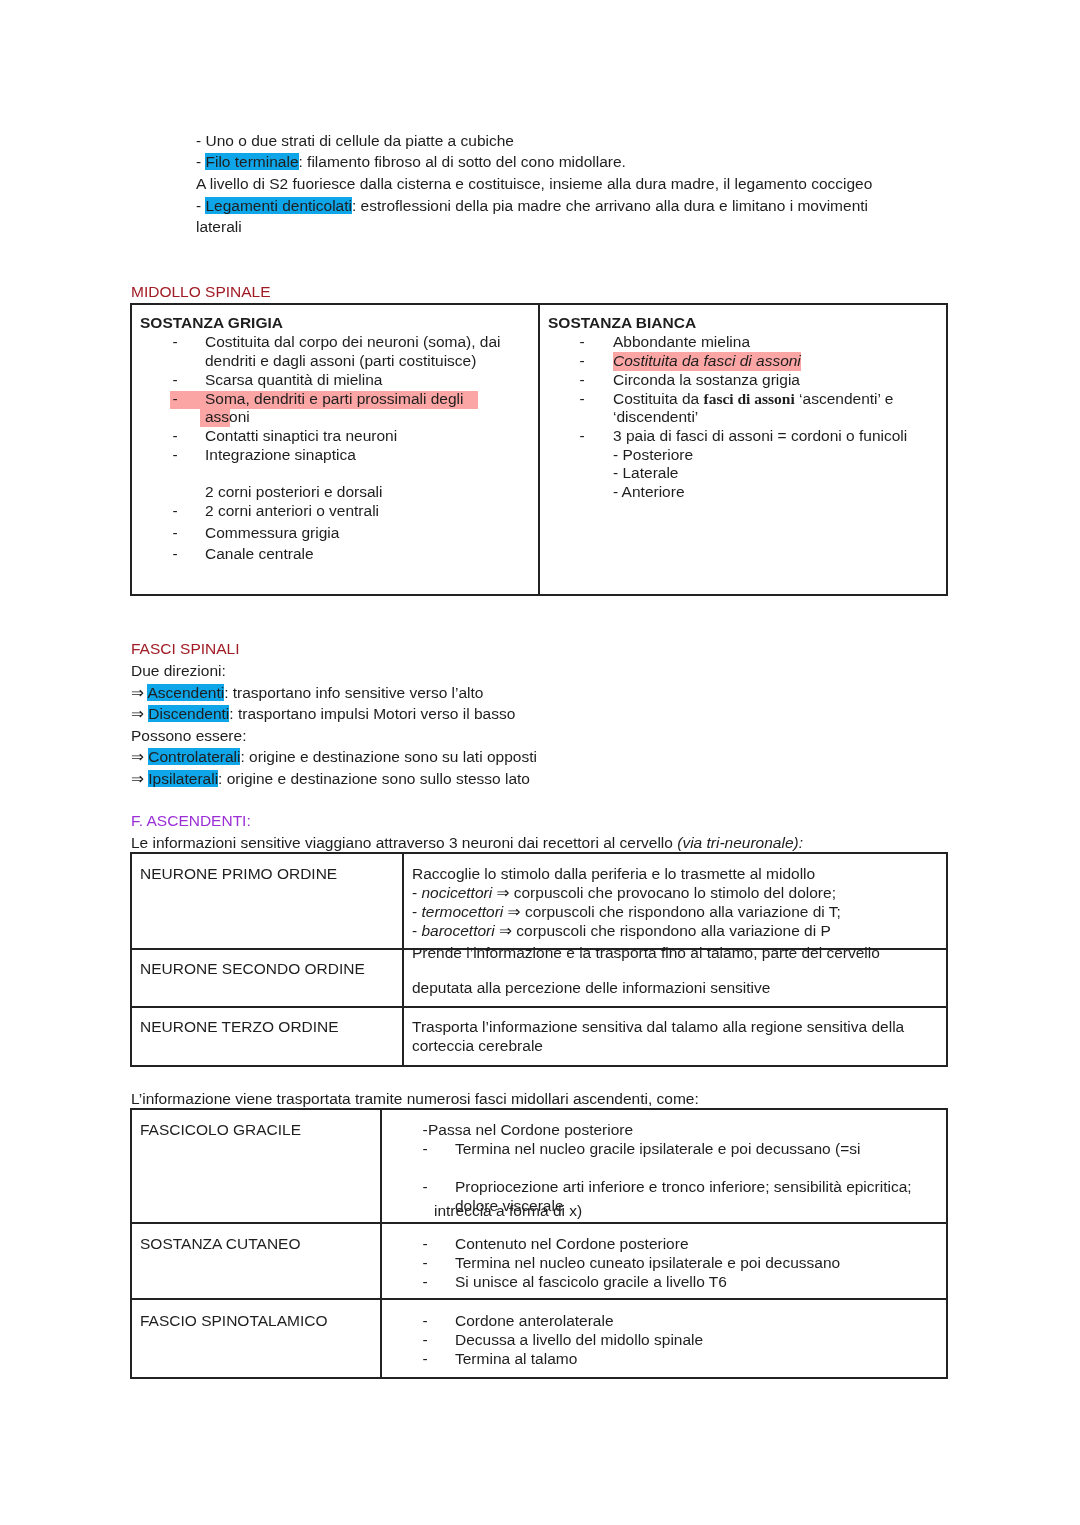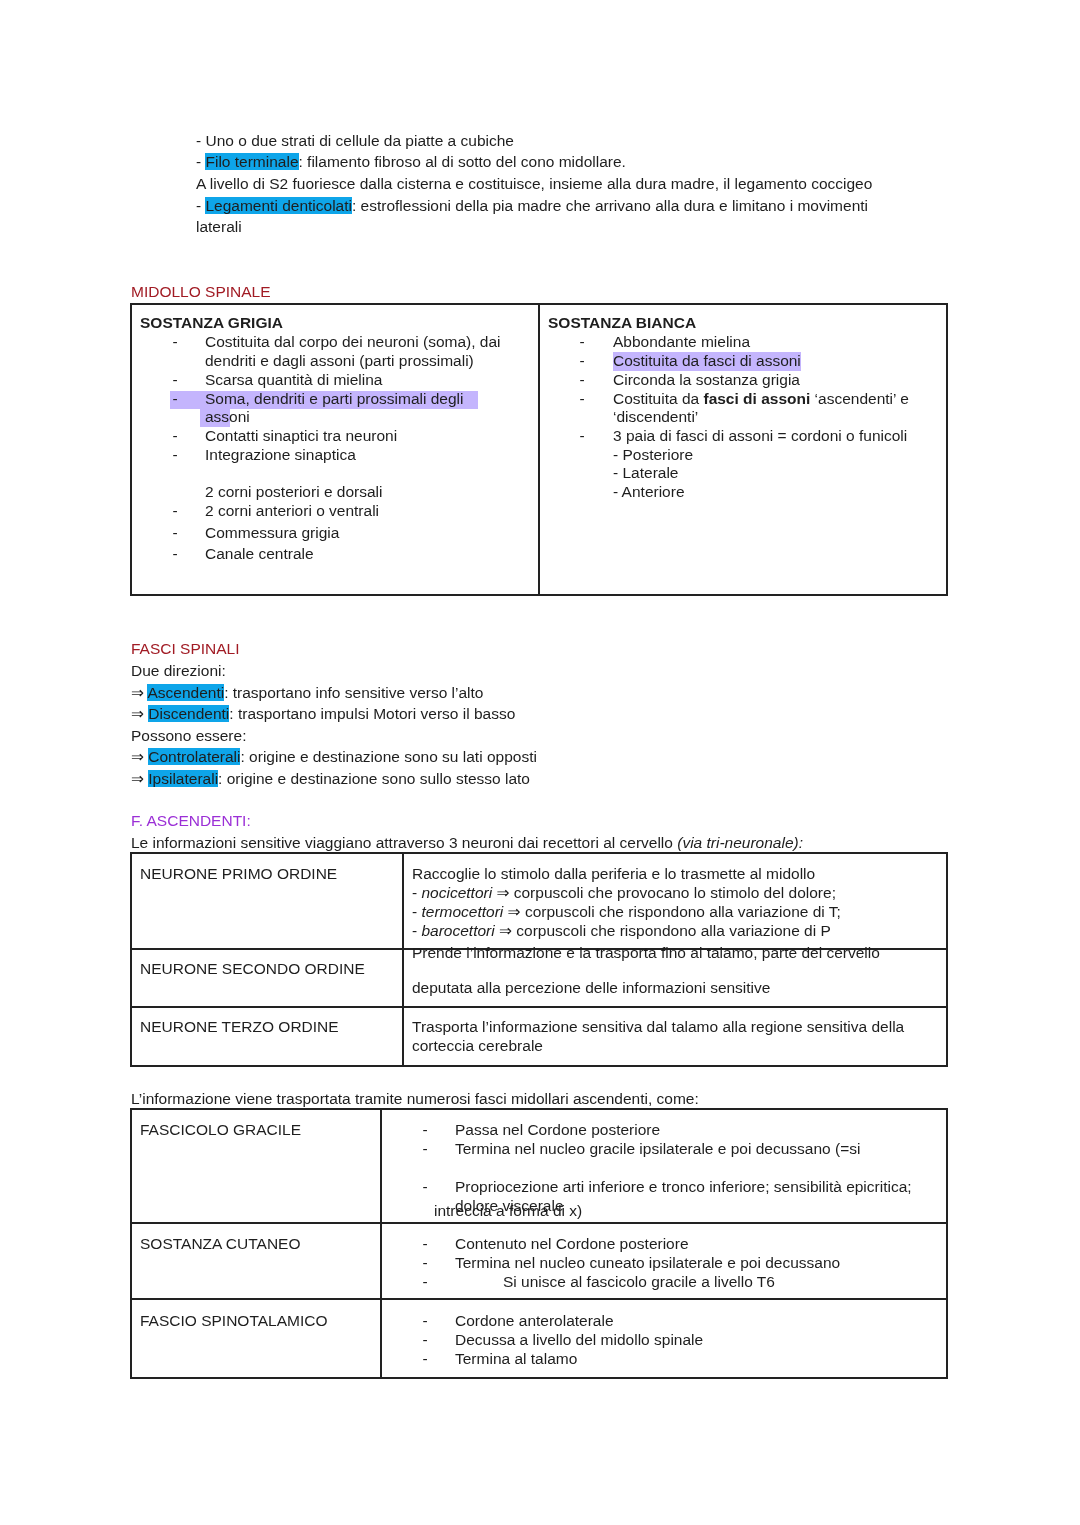--- a/index.html
+++ b/index.html
@@ -1,27 +1,27 @@
 <!DOCTYPE html>
 <html><head>
 <meta charset="utf-8">
 <style>
   html, body { margin: 0; padding: 0; background: #ffffff; }
   body { width: 1080px; height: 1525px; position: relative; font-family: "Liberation Sans", sans-serif; color: #1e1e1e; font-size: 15.5px; }
   .line { position: absolute; white-space: nowrap; line-height: 21px; }
   .hl-purple { background: #0ea5e9; }
-  .hl-yellow { background: #c4b5fd; }
+  .hl-yellow { background: #fca5a5; font-style: italic; }
   .heading-red { color: #a11b24; }
   .heading-purple { color: #9b2fd6; }
   .box { position: absolute; border: 2px solid #222; box-sizing: border-box; }
   .vdiv { position: absolute; width: 2px; background: #222; }
   .hdiv { position: absolute; height: 2px; background: #222; }
   .bul { position: absolute; width: 10px; text-align: center; }
   .t { position: absolute; white-space: nowrap; line-height: 18.5px; }
-  b { font-weight: bold; }
+  b { font-weight: bold; font-family: Liberation Serif, serif; }
   i { font-style: italic; }
 </style>
 </head>
 <body>
 
 <div>
   <div class="line" style="left:196px; top:130px;"><span>- </span><span>Uno o due strati di cellule da piatte a cubiche</span></div>
   <div class="line" style="left:196px; top:151px;"><span>- </span><span class="hl-purple">Filo terminale</span><span>: filamento fibroso al di sotto del cono midollare.</span></div>
   <div class="line" style="left:196px; top:173px;"><span>A livello di S2 fuoriesce dalla cisterna e costituisce, insieme alla dura madre, il legamento coccigeo</span></div>
   <div class="line" style="left:196px; top:195px;"><span>- </span><span class="hl-purple">Legamenti denticolati</span><span>: estroflessioni della pia madre che arrivano alla dura e limitano i movimenti</span></div>
@@ -31,21 +31,21 @@
 <div class="line heading-red" style="left:131px; top:281px;">MIDOLLO SPINALE</div>
 
 <div class="box" style="left:130px; top:303px; width:818px; height:293px;"></div>
 <div class="vdiv" style="left:538px; top:303px; height:293px;"></div>
 
 <div>
   <div class="t" style="left:140px; top:314px; font-weight:bold;">SOSTANZA GRIGIA</div>
   <div id="grigia-list">
       <div class="bul" style="left:170px; top:333px; line-height:18.5px;">-</div>
       <div class="t" style="left:205px; top:333px;">Costituita dal corpo dei neuroni (soma), dai</div>
-      <div class="t" style="left:205px; top:352px;">dendriti e dagli assoni (parti prossimali)</div>
+      <div class="t" style="left:205px; top:352px;">dendriti e dagli assoni (parti costituisce)</div>
       <div class="bul" style="left:170px; top:371px; line-height:18.5px;">-</div>
       <div class="t" style="left:205px; top:371px;">Scarsa quantità di mielina</div>
       <div class="hl-yellow" style="position:absolute; left:170px; top:391px; width:308px; height:18px;"></div>
       <div class="bul" style="left:170px; top:390px; line-height:18.5px;">-</div>
       <div class="t" style="left: 205px; top: 390px; background: transparent;">Soma, dendriti e parti prossimali degli</div>
       <div class="hl-yellow" style="position:absolute; left:200px; top:409px; width:30px; height:18px;"></div>
       <div class="t" style="left: 205px; top: 408px; background: transparent; text-align: right;">assoni</div>
       <div class="bul" style="left:170px; top:427px; line-height:18.5px;">-</div>
       <div class="t" style="left:205px; top:427px;">Contatti sinaptici tra neuroni</div>
       <div class="bul" style="left:170px; top:446px; line-height:18.5px;">-</div>
@@ -112,34 +112,34 @@
 
 <div class="line" style="left:131px; top:1088px;">L’informazione viene trasportata tramite numerosi fasci midollari ascendenti, come:</div>
 
 <div class="box" style="left:130px; top:1108px; width:818px; height:271px;"></div>
 <div class="vdiv" style="left:380px; top:1108px; height:271px;"></div>
 <div class="hdiv" style="left:130px; top:1222px; width:818px;"></div>
 <div class="hdiv" style="left:130px; top:1298px; width:818px;"></div>
 <div id="fasci-rows">
     <div class="t" style="left:140px; top:1121px;">FASCICOLO GRACILE</div>
     <div class="bul" style="left:420px; top:1121px; line-height:18.5px;">-</div>
-    <div class="t" style="left:455px; top:1121px;text-align:center;">Passa nel Cordone posteriore</div>
+    <div class="t" style="left:428px; top:1121px;text-align:center;">Passa nel Cordone posteriore</div>
     <div class="bul" style="left:420px; top:1140px; line-height:18.5px;">-</div>
     <div class="t" style="left:455px; top:1140px;">Termina nel nucleo gracile ipsilaterale e poi decussano (=si</div>
     <div class="t" style="left:434px; top:1159px;margin-top:43px;">intreccia a forma  di x)</div>
     <div class="bul" style="left:420px; top:1178px; line-height:18.5px;">-</div>
     <div class="t" style="left:455px; top:1178px;">Propriocezione arti inferiore e tronco inferiore; sensibilità epicritica;</div>
     <div class="t" style="left:455px; top:1197px;">dolore viscerale</div>
     <div class="t" style="left:140px; top:1235px;">SOSTANZA CUTANEO</div>
     <div class="bul" style="left:420px; top:1235px; line-height:18.5px;">-</div>
     <div class="t" style="left:455px; top:1235px;">Contenuto nel Cordone posteriore</div>
     <div class="bul" style="left:420px; top:1254px; line-height:18.5px;">-</div>
     <div class="t" style="left:455px; top:1254px;">Termina nel nucleo cuneato ipsilaterale e poi decussano</div>
     <div class="bul" style="left:420px; top:1273px; line-height:18.5px;">-</div>
-    <div class="t" style="left:455px; top:1273px;margin-left:48px;">Si unisce al fascicolo gracile a livello T6</div>
+    <div class="t" style="left:455px; top:1273px;">Si unisce al fascicolo gracile a livello T6</div>
     <div class="t" style="left:140px; top:1312px;">FASCIO SPINOTALAMICO</div>
     <div class="bul" style="left:420px; top:1312px; line-height:18.5px;">-</div>
     <div class="t" style="left:455px; top:1312px;">Cordone anterolaterale</div>
     <div class="bul" style="left:420px; top:1331px; line-height:18.5px;">-</div>
     <div class="t" style="left:455px; top:1331px;">Decussa a livello del midollo spinale</div>
     <div class="bul" style="left:420px; top:1350px; line-height:18.5px;">-</div>
     <div class="t" style="left:455px; top:1350px;">Termina al talamo</div>
   </div>
 
 </body></html>

